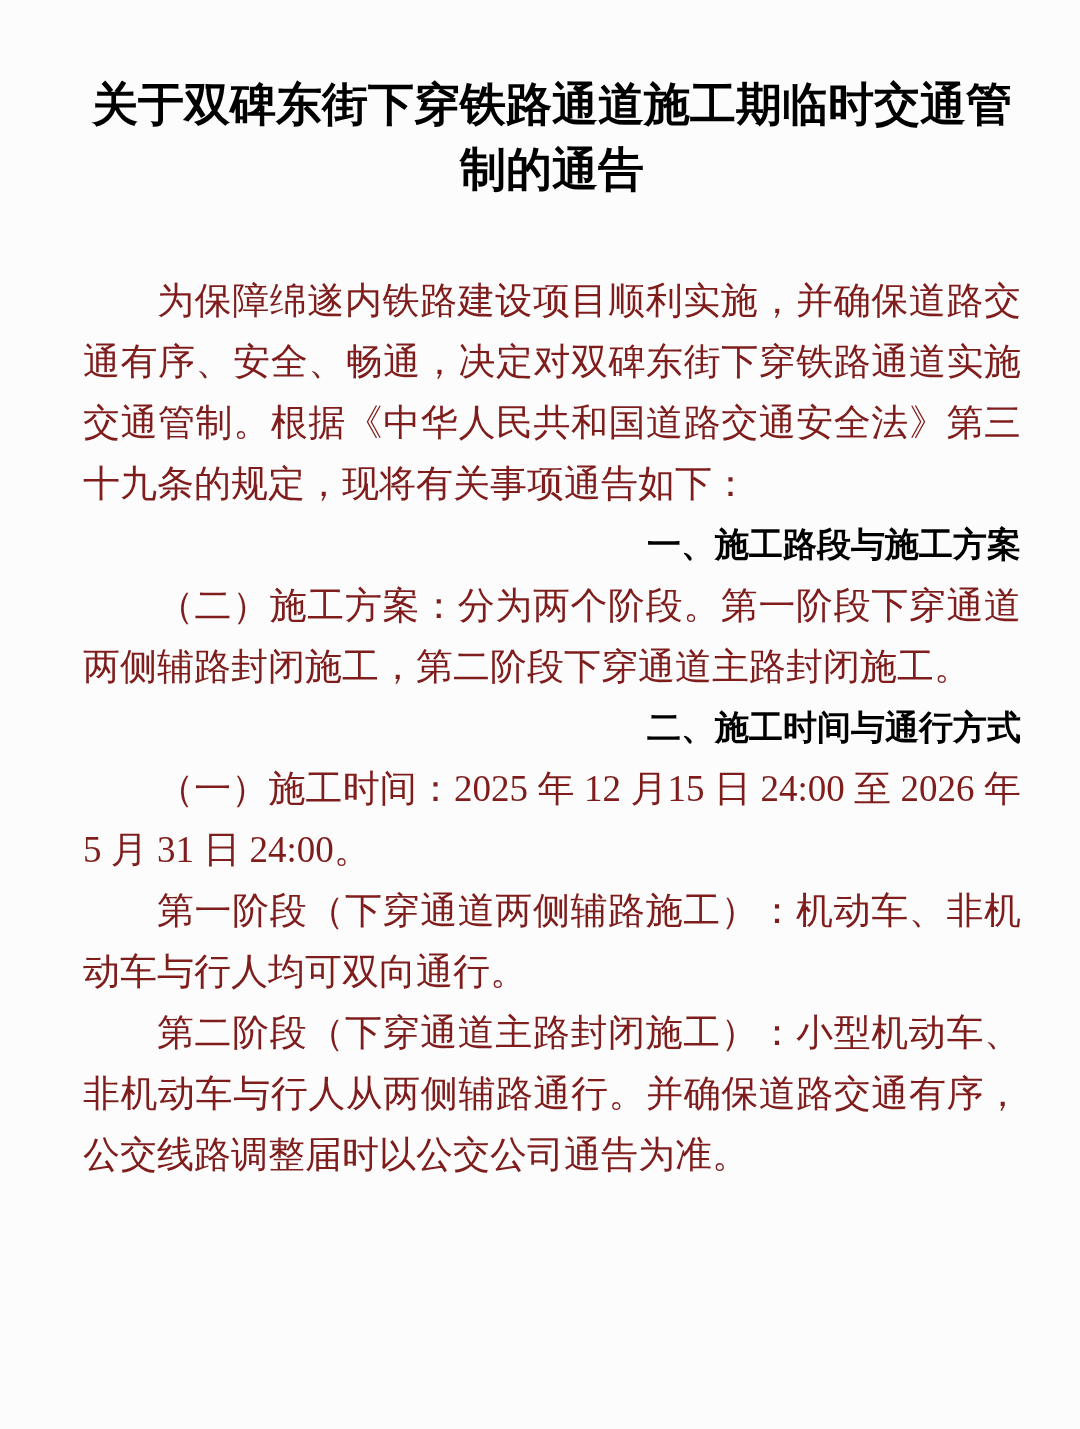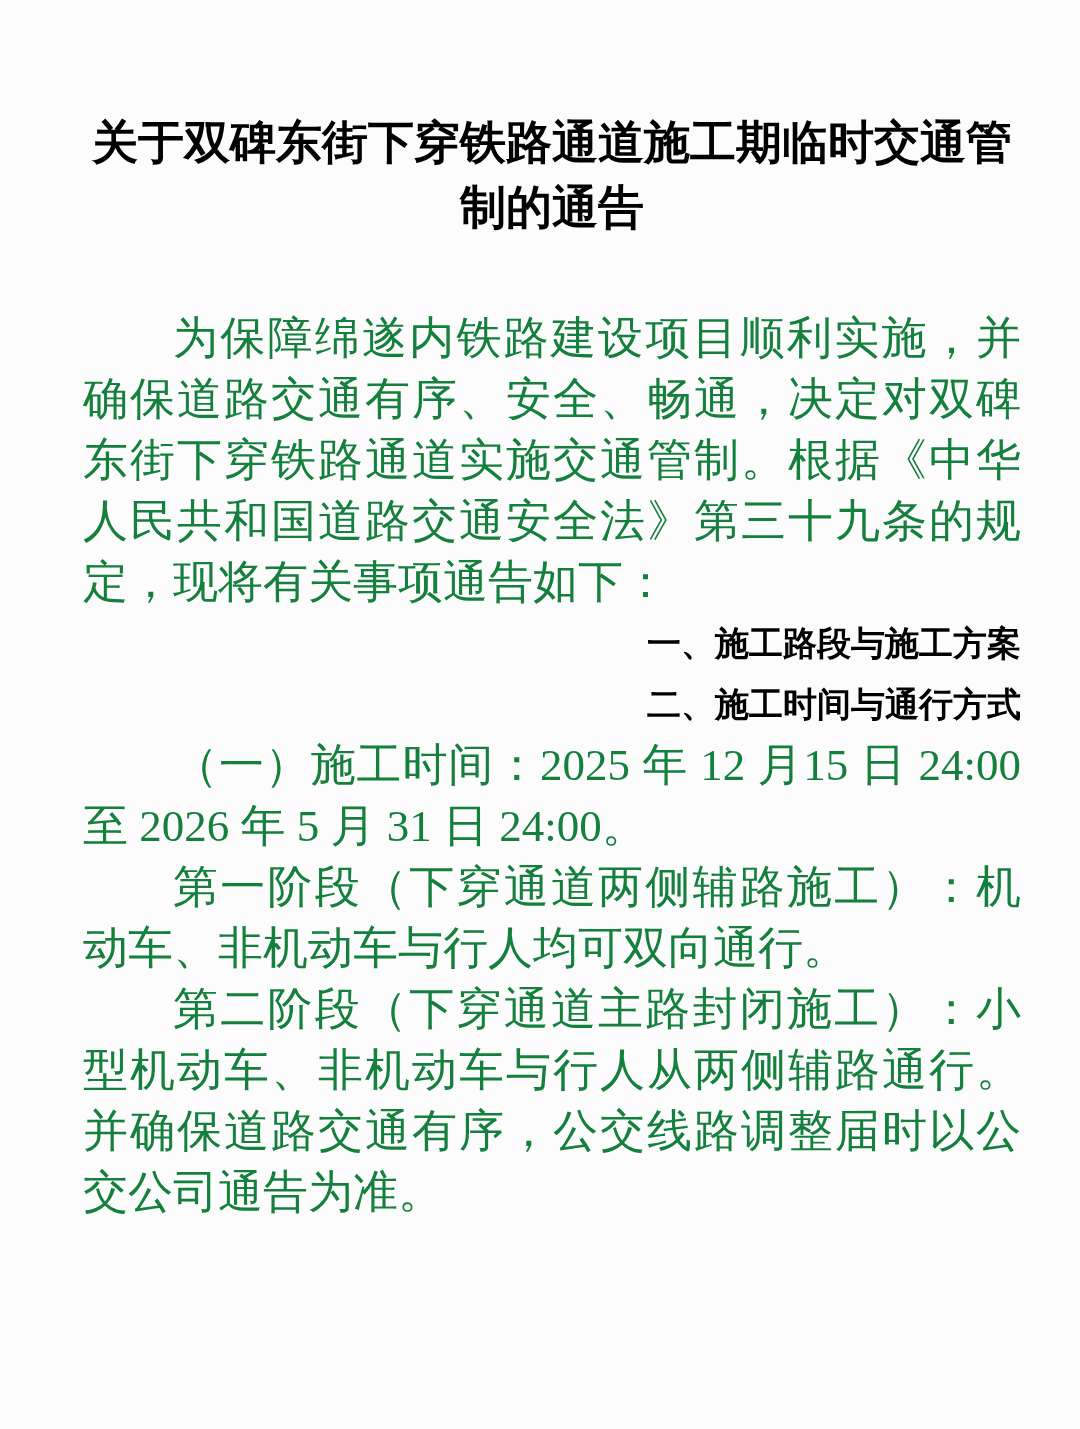--- a/index.html
+++ b/index.html
@@ -7,39 +7,39 @@
     padding: 0;
     background: #e9e9e9;
   }
   .page {
     position: relative;
     width: 1080px;
     height: 1429px;
     margin: 0 auto;
     background: #fcfcfc;
     box-sizing: border-box;
-    padding: 110px 59px 0 83px;
+    padding: 72px 59px 0 83px;
     overflow: hidden;
   }
   .title {
     font-family: "Liberation Serif", "DejaVu Serif", serif;
     font-weight: bold;
     font-size: 46px;
     line-height: 65px;
     text-align: center;
     color: #000000;
     margin: 0 0 68px 0;
   }
   .body-para {
     font-family: "Liberation Serif", "DejaVu Serif", serif;
-    font-size: 45px;
+    font-size: 37px;
     line-height: 61px;
     text-align: justify;
     text-indent: 2em;
-    color: #15803d;
+    color: #7f1d1d;
     margin: 0;
   }
   .section-heading {
     font-family: "Liberation Sans", "DejaVu Sans", sans-serif;
     font-weight: 700;
     font-size: 34px;
     line-height: 61px;
     text-indent: 2em;
     color: #000000;
     margin: 0;
@@ -51,20 +51,21 @@
 
 <div class="page">
 
   <h1 class="title">关于双碑东街下穿铁路通道施工期临时交通管制的通告</h1>
 
   <p class="body-para">为保障绵遂内铁路建设项目顺利实施，并确保道路交通有序、安全、畅通，决定对双碑东街下穿铁路通道实施交通管制。根据《中华人民共和国道路交通安全法》第三十九条的规定，现将有关事项通告如下：</p>
 
   <h2 class="section-heading">一、施工路段与施工方案</h2>
 
 
+  <p class="body-para">（二）施工方案：分为两个阶段。第一阶段下穿通道两侧辅路封闭施工，第二阶段下穿通道主路封闭施工。</p>
 
   <h2 class="section-heading">二、施工时间与通行方式</h2>
 
   <p class="body-para">（一）施工时间：2025 年 12 月15 日 24:00 至 2026 年 5 月 31 日 24:00。</p>
 
 
   <p class="body-para">第一阶段（下穿通道两侧辅路施工）：机动车、非机动车与行人均可双向通行。</p>
 
   <p class="body-para">第二阶段（下穿通道主路封闭施工）：小型机动车、非机动车与行人从两侧辅路通行。并确保道路交通有序，公交线路调整届时以公交公司通告为准。</p>
 

